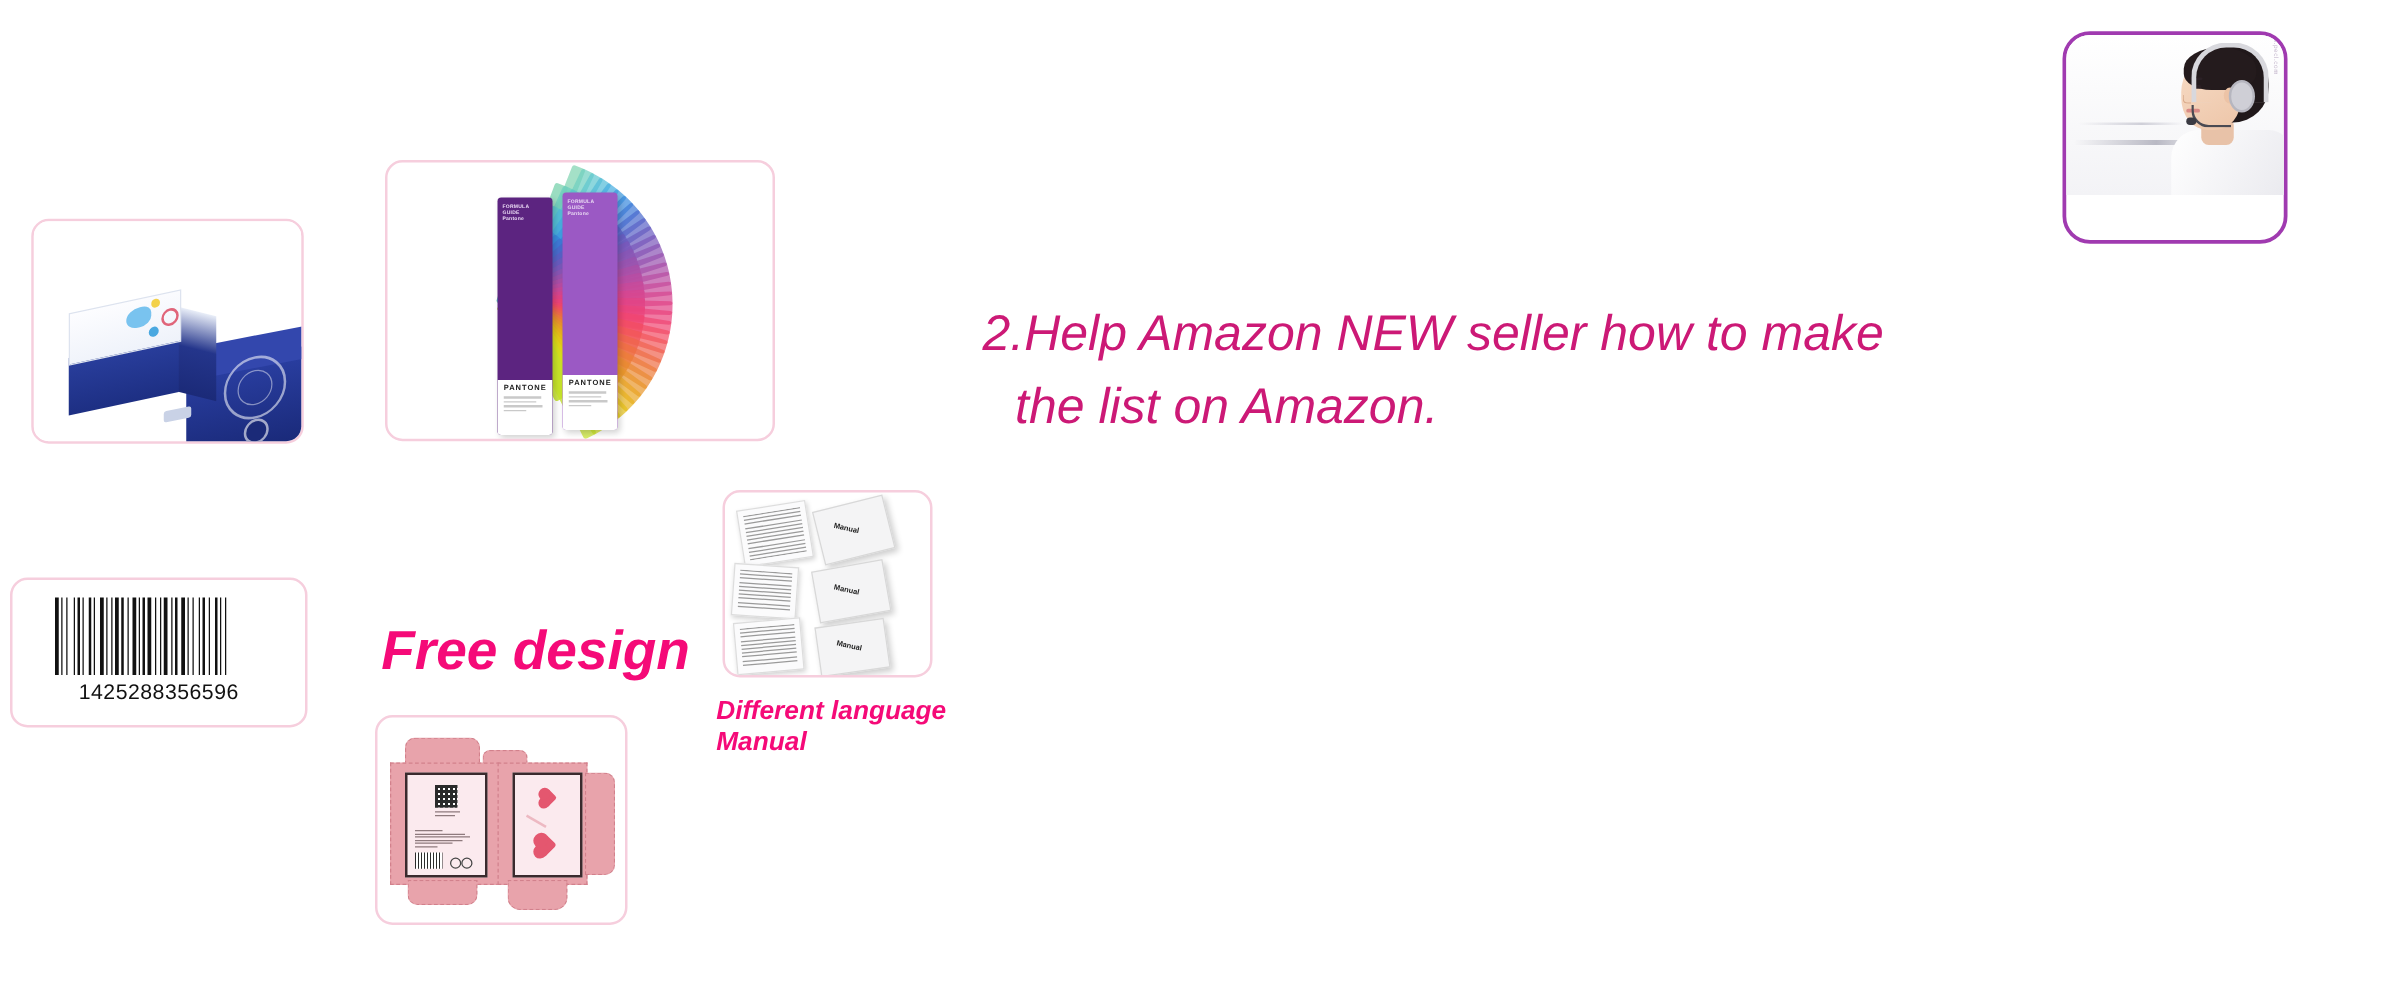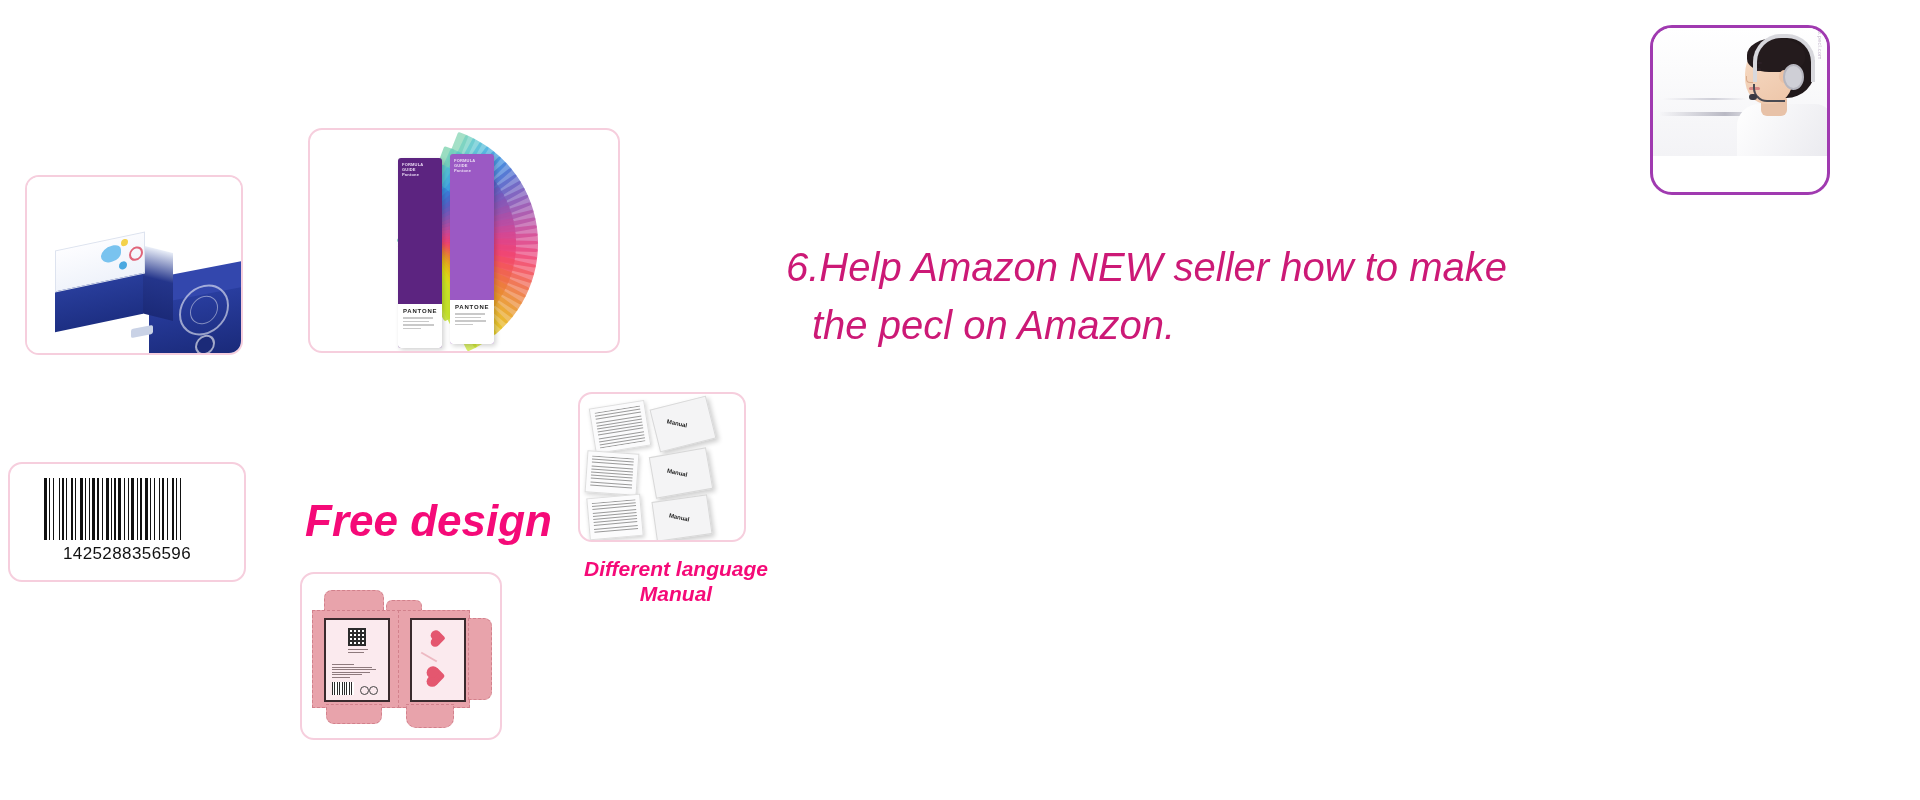--- a/index.html
+++ b/index.html
@@ -187,21 +187,21 @@
   }
 
   
   .free-design{
     position:absolute;left:305px;top:496px;
     font-size:44px;font-weight:bold;font-style:italic;color:#F50A78;
     white-space:nowrap;
   }
   .manual-caption{
     position:absolute;left:573px;top:556px;width:206px;
-    text-align:center;font-size:21px;font-weight:bold;font-style:italic;
+    font-size:21px;font-weight:bold;font-style:italic;
     color:#F50A78;line-height:25px;
   }
 
   
   #contact-widget{
     position:absolute;left:1650px;top:25px;width:180px;height:170px;
     border:3px solid #a03ab0;border-radius:22px;overflow:hidden;
     background:#ffffff;box-sizing:border-box;
   }
   .cw-photo{position:absolute;left:0;top:0;right:0;height:128px;background:linear-gradient(180deg,#ffffff 0%,#f3f3f6 100%);overflow:hidden;}
@@ -610,17 +610,17 @@
       <div class="man-word" style="left:14px;top:15px;transform:rotate(20deg);">Manual</div>
     </div>
   </div>
 
   <div class="manual-caption">
     <div id="mc1">Different language</div>
     <div id="mc2">Manual</div>
   </div>
 
   <div id="feature-list">
-    <div class="feature-line fl-3">6.Help Amazon NEW seller how to make</div>
-    <div class="feature-line fl-3b">the pecl on Amazon.</div>
+    <div class="feature-line fl-3">2.Help Amazon NEW seller how to make</div>
+    <div class="feature-line fl-3b">the list on Amazon.</div>
   </div>
 
 </div>
 
 </body></html>

